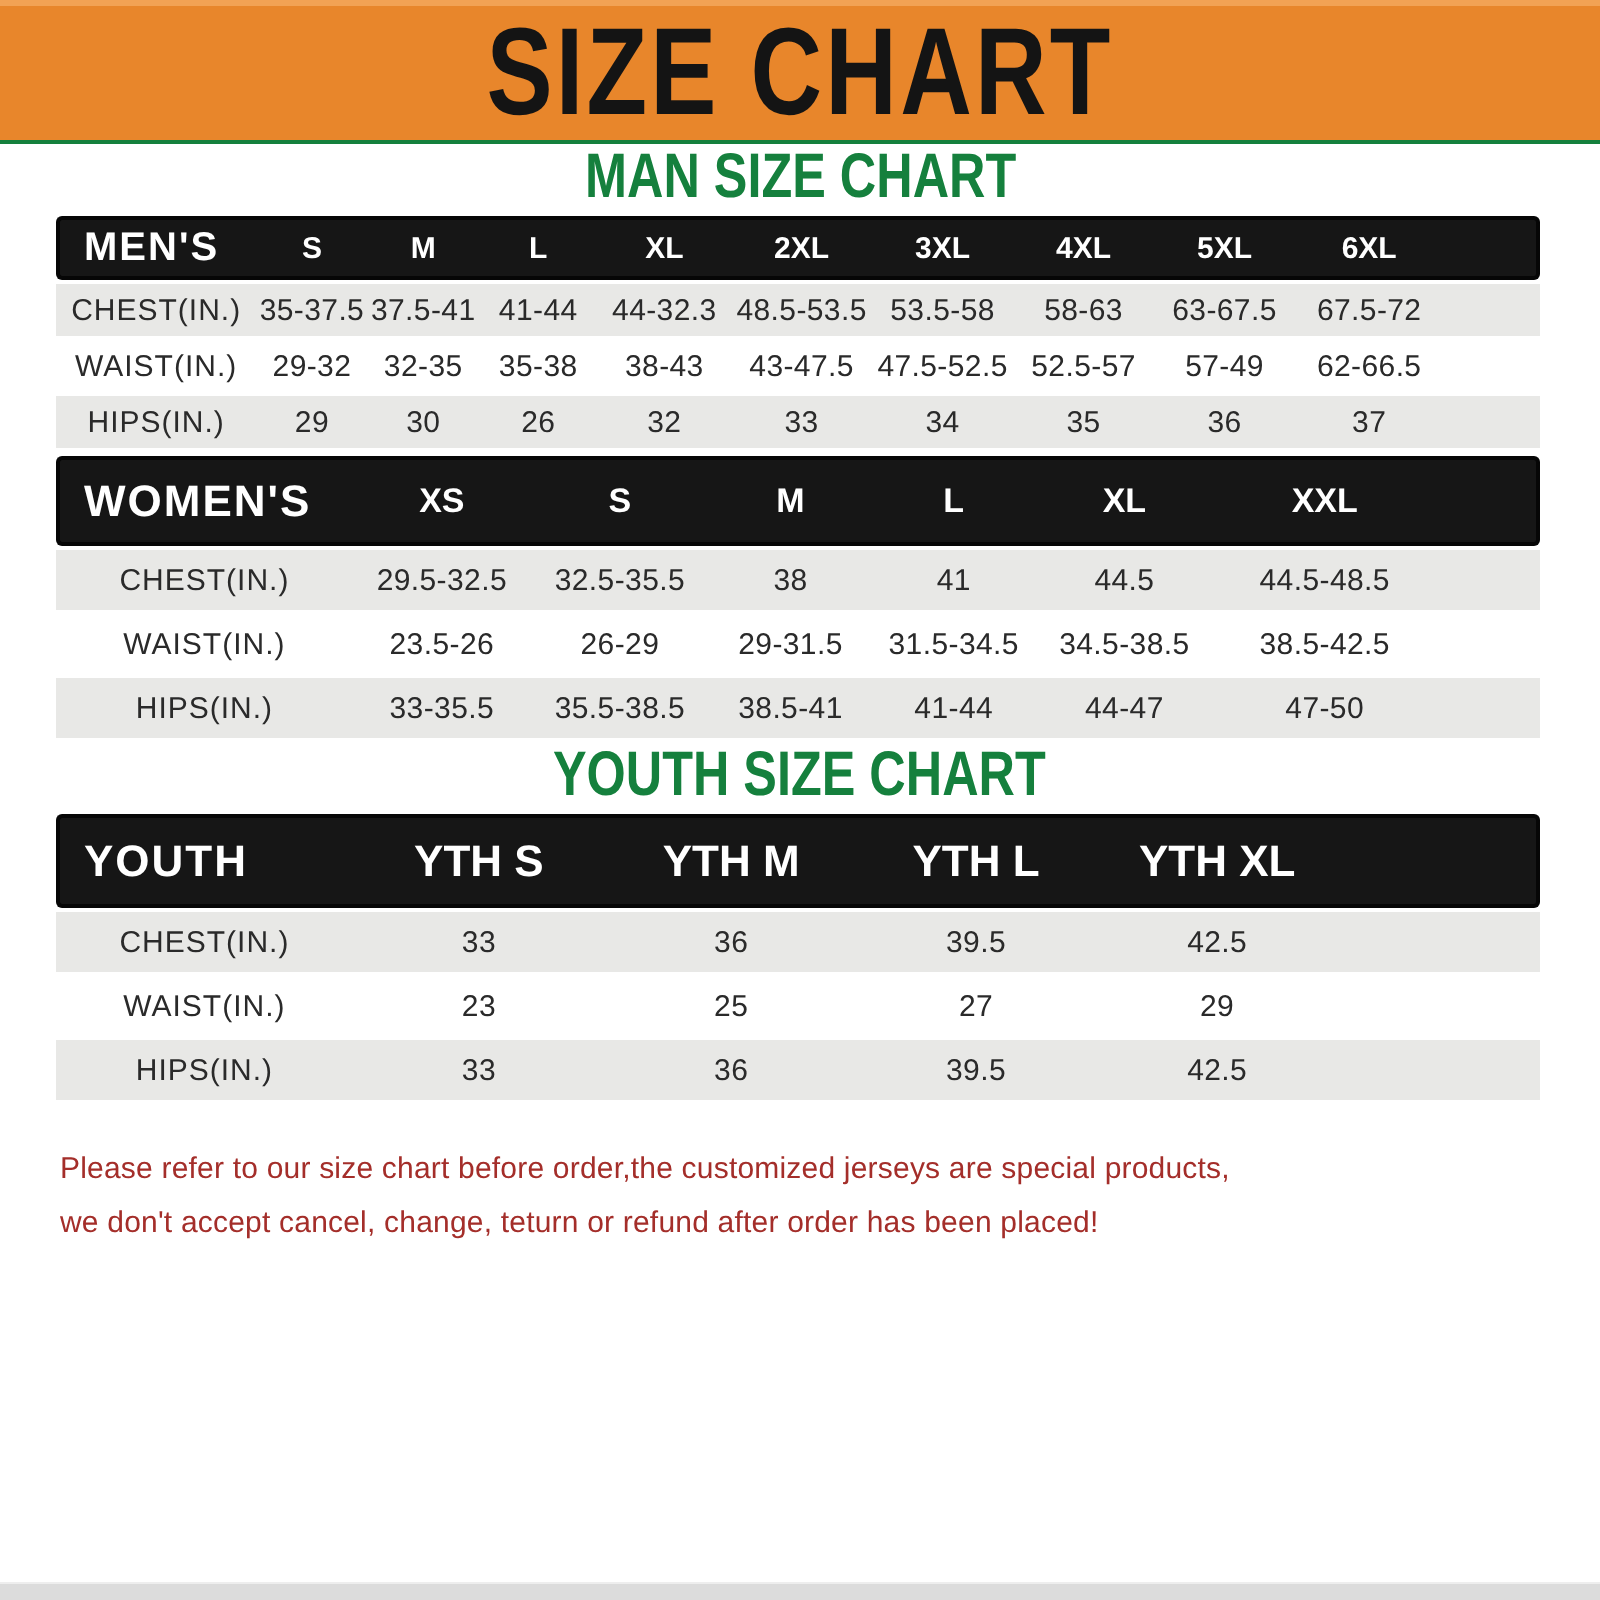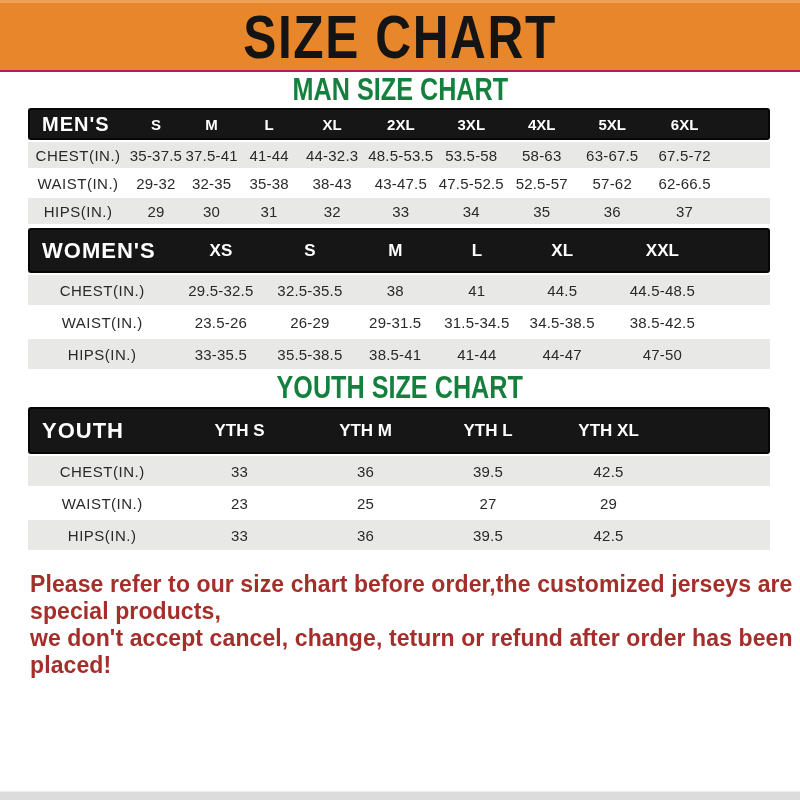--- a/index.html
+++ b/index.html
@@ -10,21 +10,21 @@
     overflow: hidden;
     position: relative;
   }
   .page { width: 800px; height: 800px; position: relative; }
 
   
   .banner {
     width: 800px; height: 72px;
     background: var(--banner-bg, #e8862b);
     border-top: 3px solid #f2a254;
-    border-bottom: 2px solid #be185d;
+    border-bottom: 2px solid #15803d;
     box-sizing: border-box;
     display: flex; align-items: center; justify-content: center;
   }
   .banner-text {
     display: inline-block;
     font-weight: bold;
     font-size: 62px;
     line-height: 62px;
     letter-spacing: 2px;
     color: #141414;
@@ -75,31 +75,30 @@
     color: #2a2a2a; font-size: 15px; letter-spacing: 0.2px;
   }
   table.size-table tbody td.row-label { letter-spacing: 0.5px; }
 
   .table-men   thead th { height: 28px; font-size: 15px; }
   .table-men   thead th.corner { font-size: 20px; margin-left: 40px; }
   .table-men   tbody td { height: 26px; }
   .table-women thead th { height: 41px; font-size: 17px; }
   .table-women thead th.corner { font-size: 22px; }
   .table-women tbody td { height: 30px; }
-  .table-youth thead th { height: 43px; font-size: 17px; }
+  .table-youth thead th { height: 43px; font-size: 22px; }
   .table-youth thead th.corner { font-size: 22px; }
   .table-youth tbody td { height: 30px; }
 
   
   .footer-note {
     margin: 19px 0 0 30px;
     color: var(--note-color, #a42e2a);
-    font-size: 23px; line-height: 27px;
+    font-size: 15px; line-height: 27px;
     letter-spacing: 0.1px;
-    font-weight: bold;
   }
   .footer-note p { margin: 0; }
 
   .bottom-strip {
     position: absolute; left: 0; bottom: 0;
     width: 800px; height: 8px;
     background: #dcdcdc;
     border-top: 1px solid #eeeeee;
   }
 </style>
@@ -161,29 +160,29 @@
           </tr>
           <tr>
             <td class="row-label">WAIST(IN.)</td>
             <td>29-32</td>
             <td>32-35</td>
             <td>35-38</td>
             <td>38-43</td>
             <td>43-47.5</td>
             <td>47.5-52.5</td>
             <td>52.5-57</td>
-            <td>57-62</td>
+            <td>57-49</td>
             <td>62-66.5</td>
             <td></td>
           </tr>
           <tr>
             <td class="row-label">HIPS(IN.)</td>
             <td>29</td>
             <td>30</td>
-            <td>31</td>
+            <td>26</td>
             <td>32</td>
             <td>33</td>
             <td>34</td>
             <td>35</td>
             <td>36</td>
             <td>37</td>
             <td></td>
           </tr>
         </tbody>
       </table>

